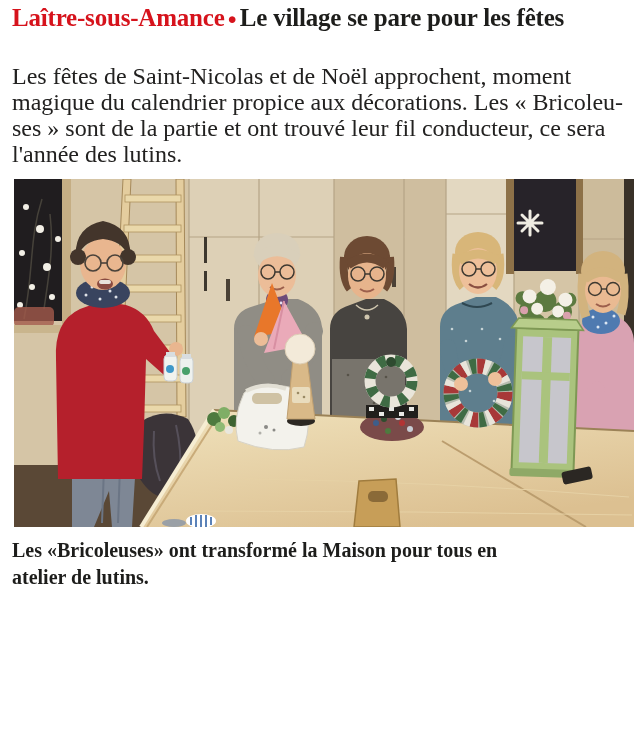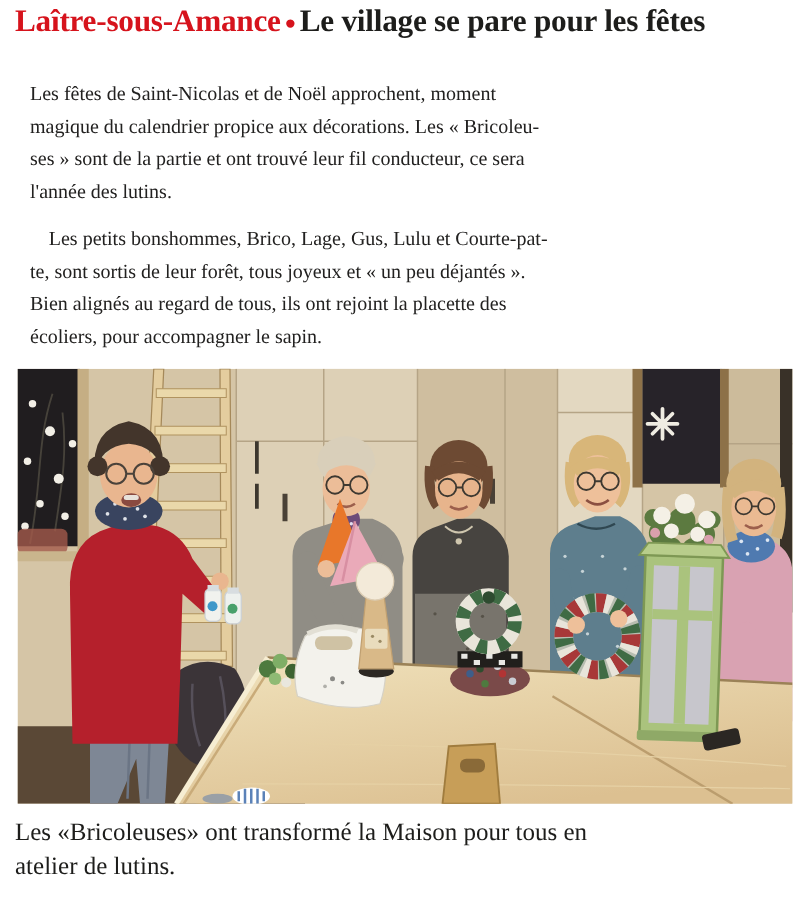--- a/index.html
+++ b/index.html
@@ -10,49 +10,45 @@
   }
   .article { padding: 0 9px 0 12px; }
   h1.headline {
     margin: 0; padding-top: 2px;
     font-size: 25px; line-height: 31px; font-weight: bold;
     color: #1d1d1b; letter-spacing: -0.2px;
   }
   .red { color: #d6131c; }
   .bullet { font-size: 0.62em; vertical-align: 0.12em; padding: 0 3px; }
   p.body-par {
-    margin: 12px; font-size: 16px; line-height: 26px;
+    margin: 0; font-size: 24px; line-height: 26px;
     white-space: pre-line; color: #222120;
   }
   p.body-par.first { margin-top: 29px; }
   p.body-par.indent { text-indent: 15px; }
   .photo-wrap {
     margin: 12px 0 0 2px; width: 620px; height: 348px;
     line-height: 0;
   }
   p.caption {
     margin: 10px 0 0 0; font-size: 20px; line-height: 27px;
-    font-weight: normal; color: #1d1d1b; white-space: pre-line;
+    font-weight: bold; color: #1d1d1b; white-space: pre-line;
   }
 </style>
 </head>
 <body>
 
 <div class="article">
 
   <h1 class="headline"><span class="red">Laître-sous-Amance</span><span class="red bullet">●</span><span>Le village se pare pour les fêtes</span></h1>
 
   <p class="body-par first">Les fêtes de Saint-Nicolas et de Noël approchent, moment
 magique du calendrier propice aux décorations. Les « Bricoleu-
 ses » sont de la partie et ont trouvé leur fil conducteur, ce sera
 l'année des lutins.</p>
-  <p class="body-par indent">Les petits bonshommes, Brico, Lage, Gus, Lulu et Courte-pat-
-te, sont sortis de leur forêt, tous joyeux et « un peu déjantés ».
-Bien alignés au regard de tous, ils ont rejoint la placette des
-écoliers, pour accompagner le sapin.</p>
 
   <div class="photo-wrap">
     <svg width="620" height="348" viewBox="0 0 620 348" xmlns="http://www.w3.org/2000/svg" role="img" aria-label="Cinq femmes souriantes autour d'une grande table en bois clair avec couronnes de Noël, lanterne verte fleurie, sac blanc et figurine en bois, dans une salle aux murs lambrissés avec échelle en bois">
       <defs>
         <linearGradient id="tgrad" x1="0" y1="0" x2="0.6" y2="1">
           <stop offset="0" stop-color="#f0e2bc"></stop>
           <stop offset="1" stop-color="#dcc091"></stop>
         </linearGradient>
       </defs>
 

